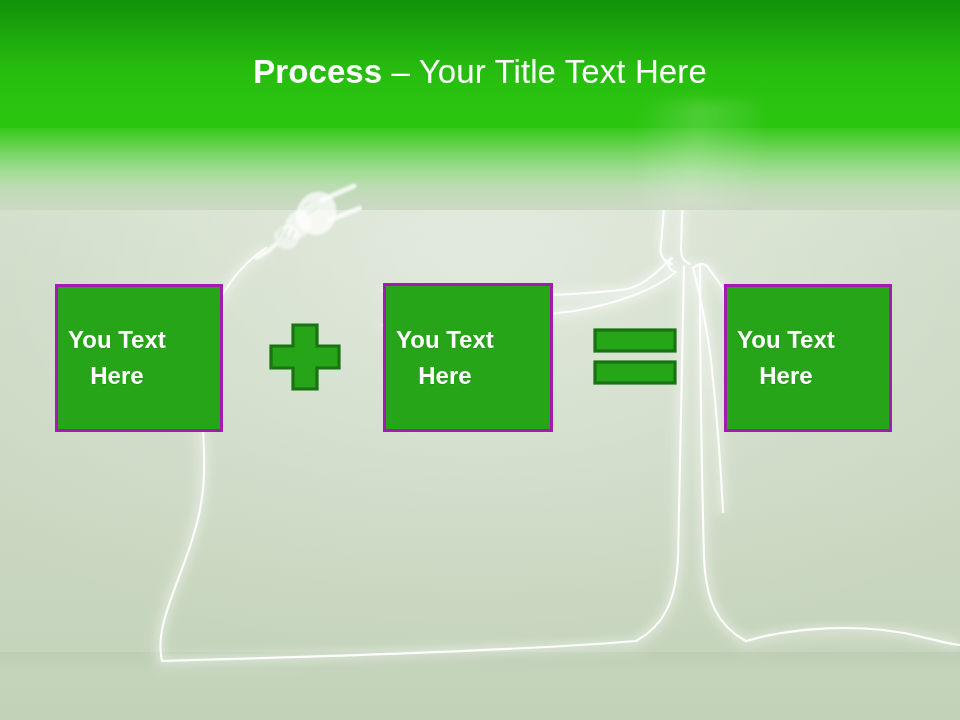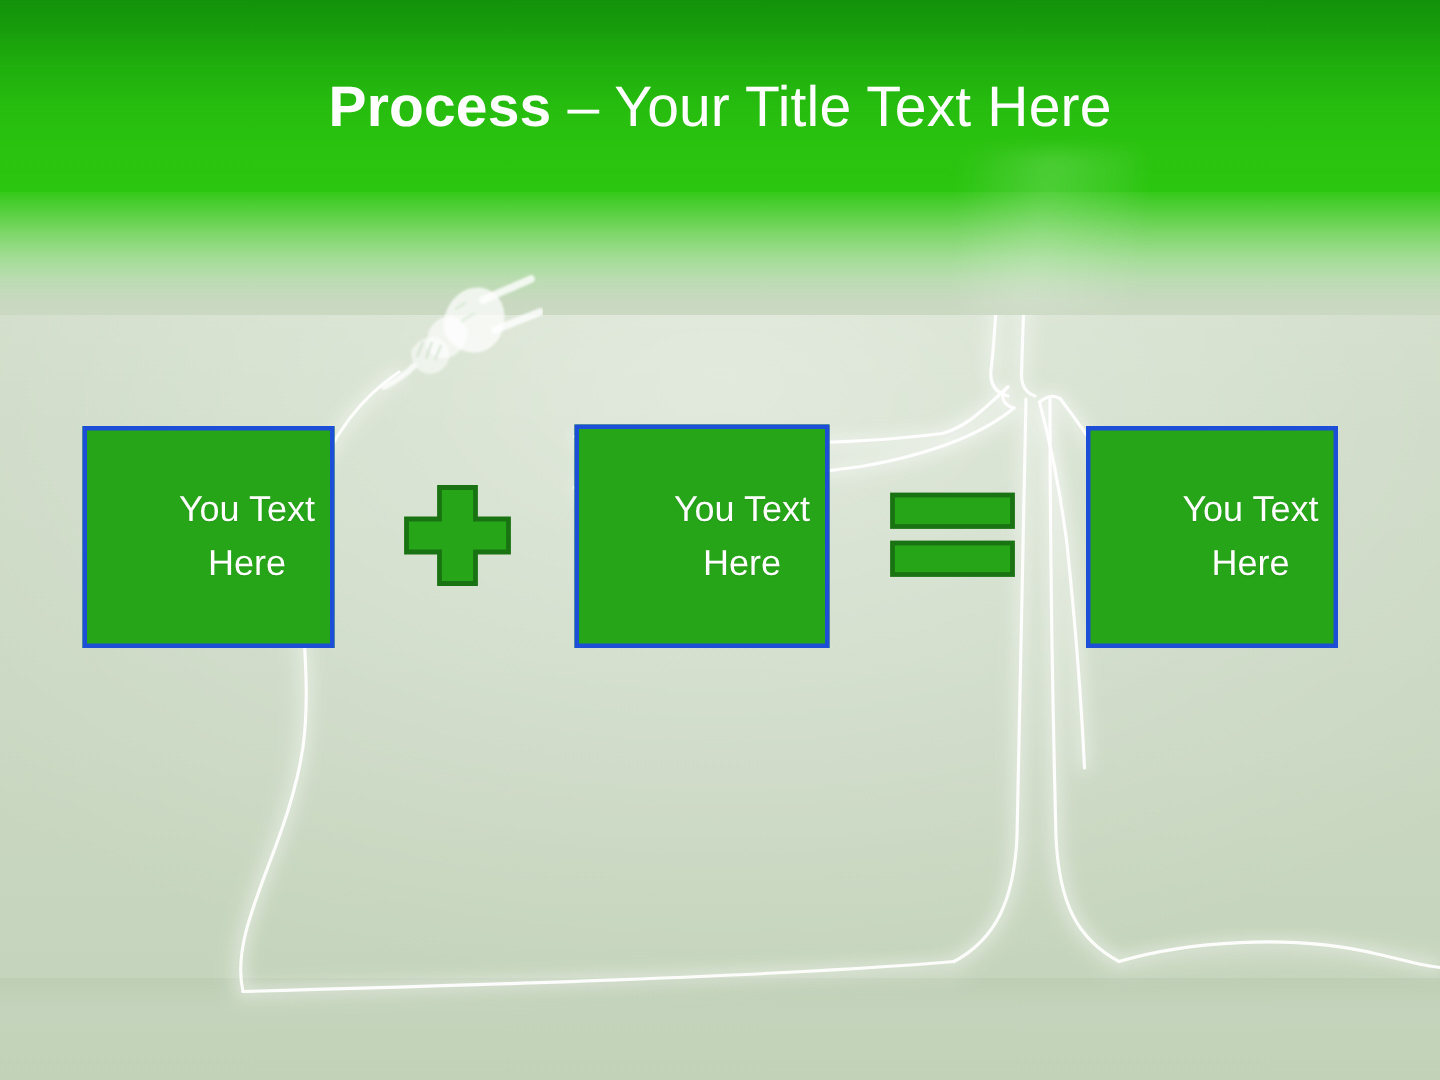--- a/index.html
+++ b/index.html
@@ -73,21 +73,21 @@
     filter: blur(6px);
     pointer-events: none;
   }
 
   .slide-title {
     position: absolute;
     left: 0; right: 0;
     top: 52px;
     text-align: center;
     color: #ffffff;
-    font-size: 38px;
+    font-size: 33px;
     line-height: 40px;
     letter-spacing: 0.1px;
     white-space: nowrap;
   }
   .slide-title .t-bold { font-weight: 700; }
   .slide-title .t-reg  { font-weight: 400; }
 
   
   .art {
     position: absolute;
@@ -102,30 +102,30 @@
     top: 176px;
     width: 110px;
     height: 84px;
     pointer-events: none;
   }
 
   
   .box {
     position: absolute;
     background: #27a519;
-    border: 3px solid #1d4ed8;
+    border: 3px solid #a21caf;
     box-sizing: border-box;
     color: #ffffff;
     display: flex;
     align-items: center;
-    justify-content: flex-end;
+    justify-content: flex-start;
     text-align: center;
     font-size: 24px;
     line-height: 36px;
-    font-weight: 400;
+    font-weight: 700;
     text-shadow: 0 1px 1px rgba(0,0,0,0.10);
   }
   .box .btxt { display: block; padding: 0 10px; }
 
   #box1 { left: 55px;  top: 284px; width: 168px; height: 148px; }
   #box2 { left: 383px; top: 283px; width: 170px; height: 149px; }
   #box3 { left: 724px; top: 284px; width: 168px; height: 148px; }
   .plus-svg { position: absolute; left: 268px; top: 322px; width: 74px; height: 70px; }
   .eq-svg   { position: absolute; left: 592px; top: 327px; width: 92px; height: 60px; }
 </style>

